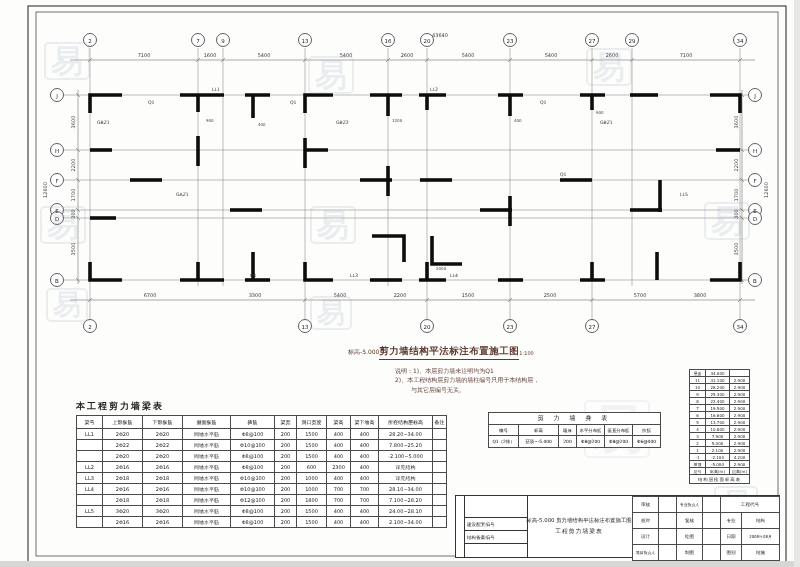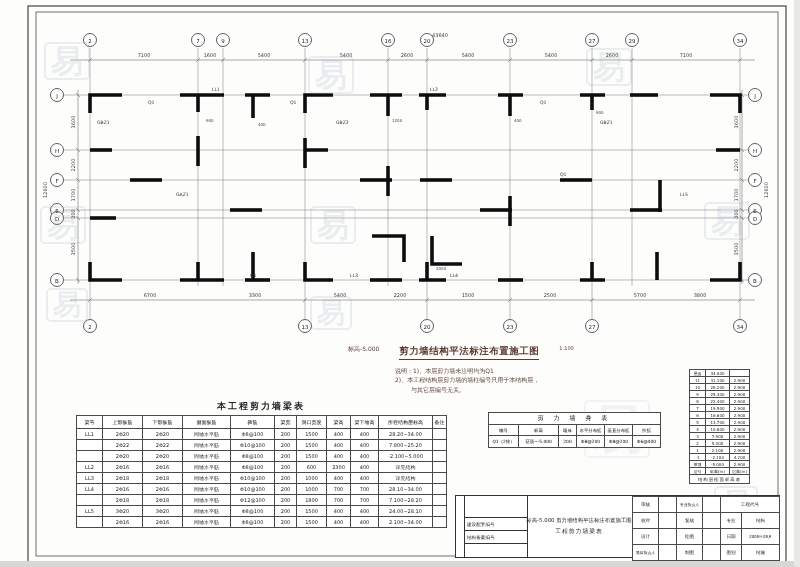--- a/index.html
+++ b/index.html
@@ -10,31 +10,31 @@
   svg text{font-family:"DejaVu Sans",sans-serif;fill:#222;}
   .bubt{font-size:5.5px;text-anchor:middle;}
   .dim{font-size:5px;fill:#3a3a3a;text-anchor:middle;}
   .tiny{font-size:4px;fill:#444;}
   .wlab{font-size:4.6px;fill:#333;}
   
   .wm{position:absolute;color:#93a1b4;opacity:.17;border:2.5px solid currentColor;
       border-radius:5px;line-height:1;padding:1px 5px;font-weight:bold;z-index:1;}
   
   #plan-title{position:absolute;left:348px;top:345px;width:300px;color:#5d3a30;z-index:3;}
-  #plan-title .row{display:flex;align-items:flex-start;gap:20px;}
+  #plan-title .row{display:flex;align-items:center;gap:0;}
   #plan-title .elev{font-size:6px;}
   #plan-title .main{font-size:9.5px;font-weight:bold;border-bottom:1.4px solid #5d3a30;padding-bottom:1px;letter-spacing:.5px;}
   #plan-title .scale{font-size:5px;}
   #plan-notes{position:absolute;left:395px;top:366px;width:230px;color:#5d3a30;font-size:6px;line-height:1.55;z-index:3;}
   
   table{border-collapse:collapse;table-layout:fixed;background:#fff;}
   td,th{border:.6px solid #4a4a4a;padding:0;text-align:center;font-weight:normal;
         overflow:hidden;white-space:nowrap;}
   #beam-wrap{position:absolute;left:76px;top:400px;width:370px;z-index:3;}
-  #beam-title{font-size:9px;font-weight:bold;text-align:center;letter-spacing:2px;color:#222;margin-bottom:2px;}
+  #beam-title{font-size:9px;font-weight:bold;text-align:left;letter-spacing:2px;color:#222;margin-bottom:2px;}
   #beam-table{width:370px;}
   #beam-table th{font-size:5px;height:12px;}
   #beam-table td{font-size:5px;height:10px;color:#222;}
   #wall-wrap{position:absolute;left:488px;top:412px;z-index:3;}
   #wall-table{width:172px;}
   #wall-table .cap{font-size:6px;letter-spacing:4px;height:11px;}
   #wall-table th{font-size:4.4px;height:10px;}
   #wall-table td{font-size:4.4px;height:11px;}
   #floor-wrap{position:absolute;left:689px;top:369px;z-index:3;}
   #floor-table{width:60px;}

